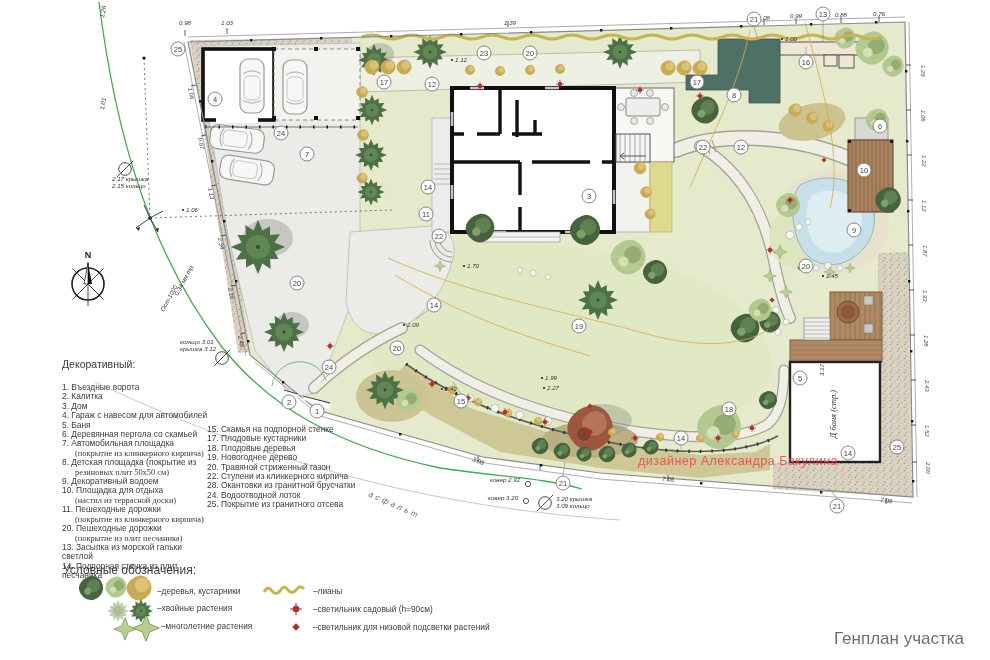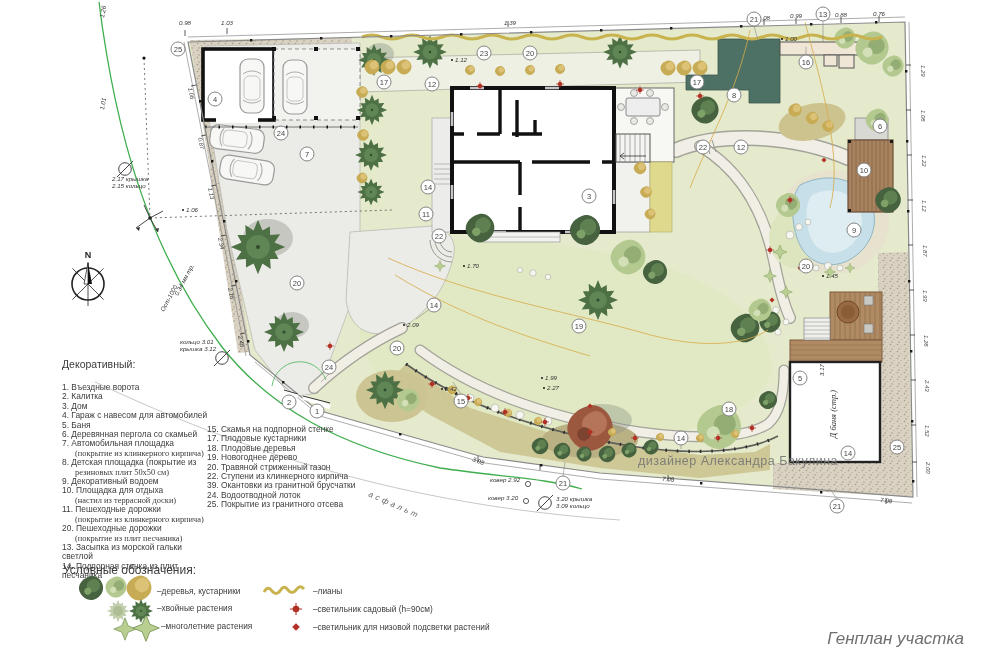--- a/index.html
+++ b/index.html
@@ -17,23 +17,23 @@
   .ncomp{font:bold 9px "Liberation Sans",sans-serif;fill:#222;text-anchor:middle;}
   
   .expl-title{position:absolute;left:62px;top:358px;font-size:10.5px;}
   .expl-col{position:absolute;font-size:8.4px;line-height:9.4px;}
   .col1{left:62px;top:383px;width:150px;}
   .col2{left:207px;top:425px;width:165px;}
   .it .t2{padding-left:13px;font-family:Liberation Serif, serif;}
   .legend-title{position:absolute;left:63px;top:563px;font-size:12px;}
   .lg-label{position:absolute;font-size:8.3px;white-space:nowrap;}
   .lg-icon{position:absolute;}
-  .watermark{position:absolute;left:638px;top:454px;font-size:12.5px;color:#737373;
+  .watermark{position:absolute;left:638px;top:454px;font-size:12.5px;color:#ef4444;
              opacity:.88;letter-spacing:.5px;}
-  .sheet-title{position:absolute;right:26px;top:629px;font-size:17px;color:#6f6f6f;font-style:italic;}
+  .sheet-title{position:absolute;right:26px;top:629px;font-size:17px;color:#6f6f6f;}
 </style>
 </head>
 <body>
 
 <div class="page">
 
 <svg class="plansvg" width="990" height="660" viewBox="0 0 990 660">
   <defs>
     <path id="blob" d="M0-15C8-16 14-9 15-2C16 6 10 13 2 15C-6 16-13 10-15 2C-16-6-9-13 0-15Z"></path>
     <g id="treeDark">
@@ -716,21 +716,21 @@
   <div class="it">
         <div class="t">19. Новогоднее дерево</div>
       </div>
   <div class="it">
         <div class="t">20. Травяной стриженный газон</div>
       </div>
   <div class="it">
         <div class="t">22. Ступени из клинкерного кирпича</div>
       </div>
   <div class="it">
-        <div class="t">39. Окантовки из гранитной брусчатки</div>
+        <div class="t">28. Окантовки из гранитной брусчатки</div>
       </div>
   <div class="it">
         <div class="t">24. Водоотводной лоток</div>
       </div>
   <div class="it">
         <div class="t">25. Покрытие из гранитного отсева</div>
       </div>
 </div>
 
 <div class="legend-title">Условные обозначения:</div>

